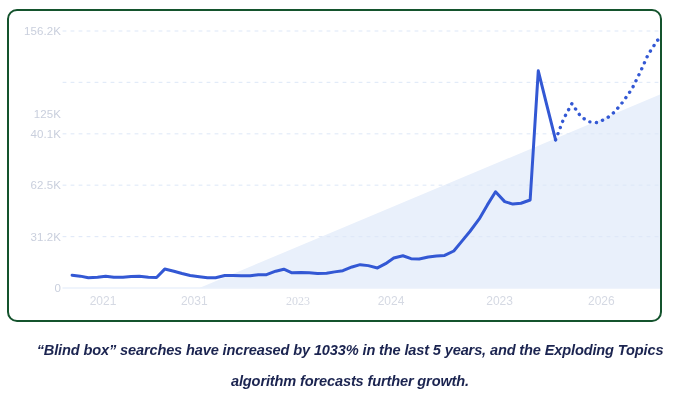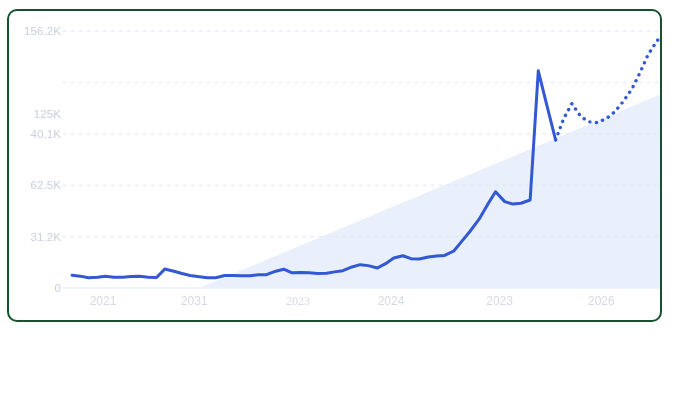--- a/index.html
+++ b/index.html
@@ -133,14 +133,18 @@
           <div class="x-tick" style="left: 185.236px;">2031</div>
           <div class="x-tick" style="left: 289px; font-family: Liberation Serif, serif;">2023</div>
           <div class="x-tick" style="left: 382px;">2024</div>
           <div class="x-tick" style="left: 490.602px;">2023</div>
           <div class="x-tick" style="left: 592.39px;">2026</div>
         </div>
 
     </div>
   </div>
 
+  <div class="caption">
+    <span class="line">“Blind box” searches have increased by 1033% in the last 5 years, and the Exploding Topics</span>
+    <span class="line">algorithm forecasts further growth.</span>
+  </div>
 
 </div>
 
 </body></html>

